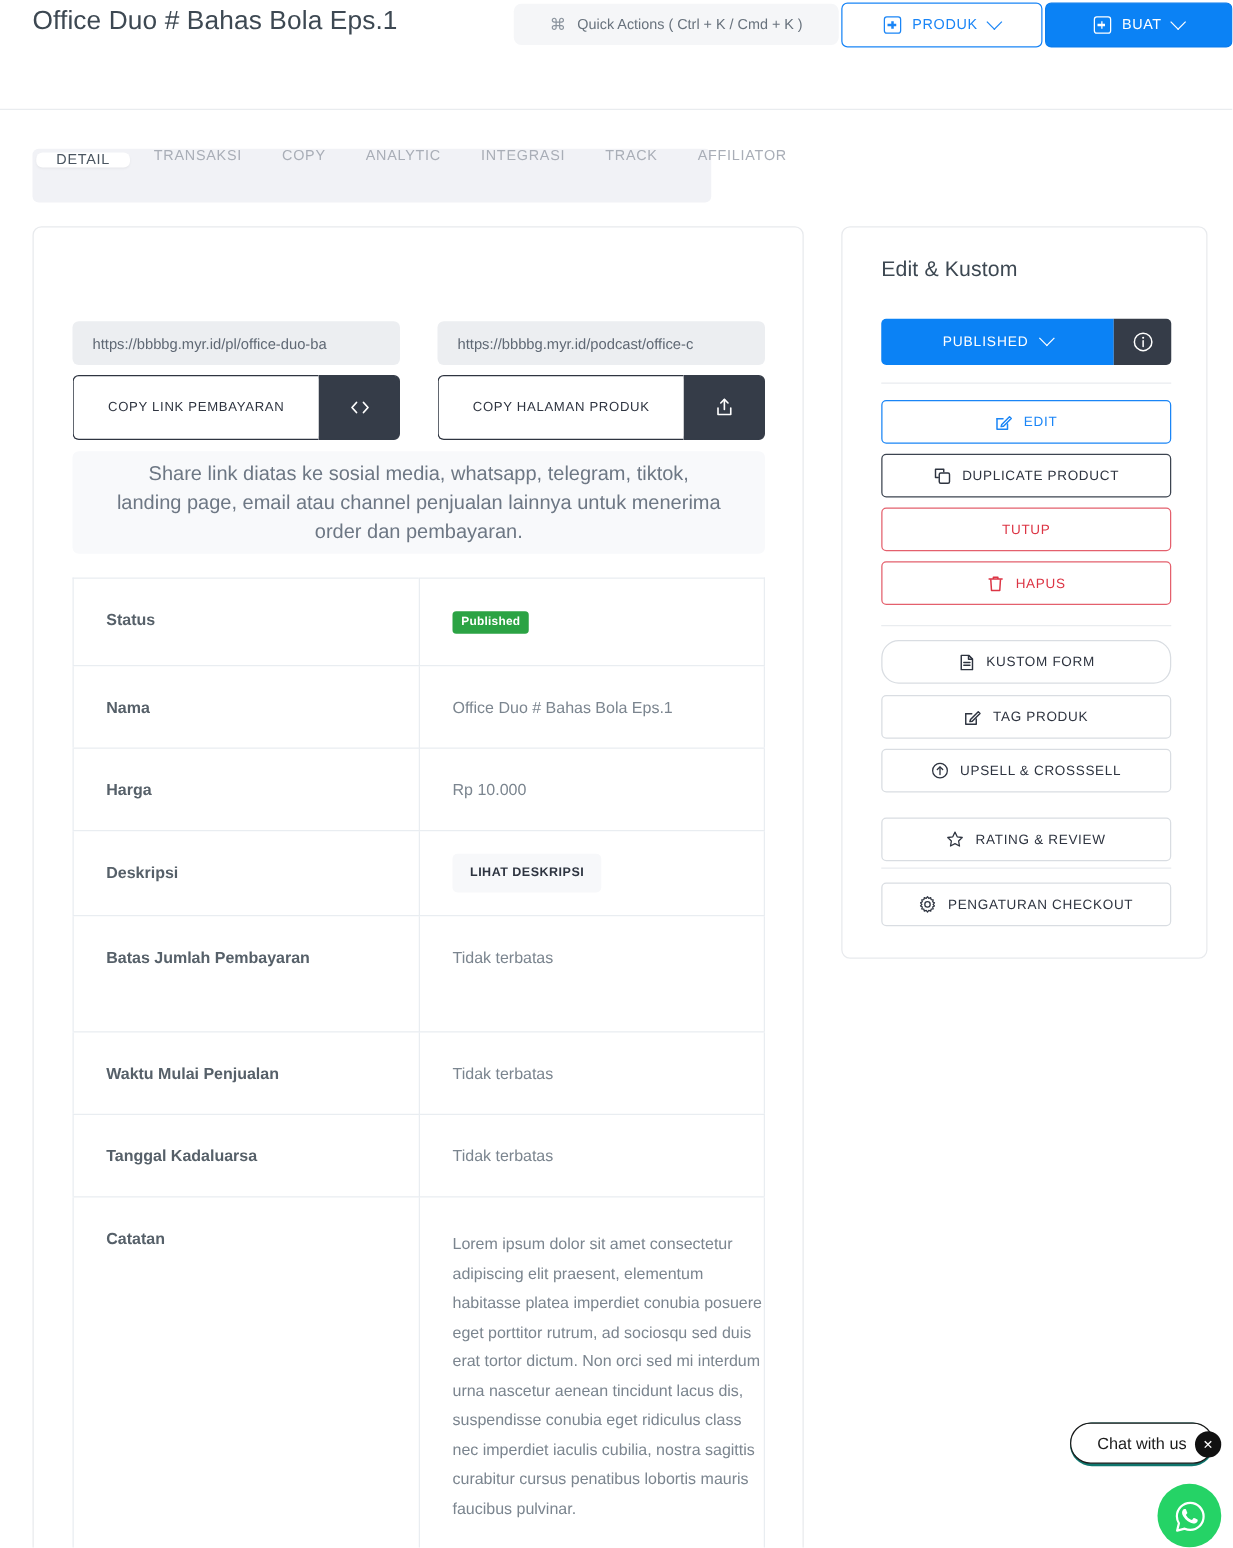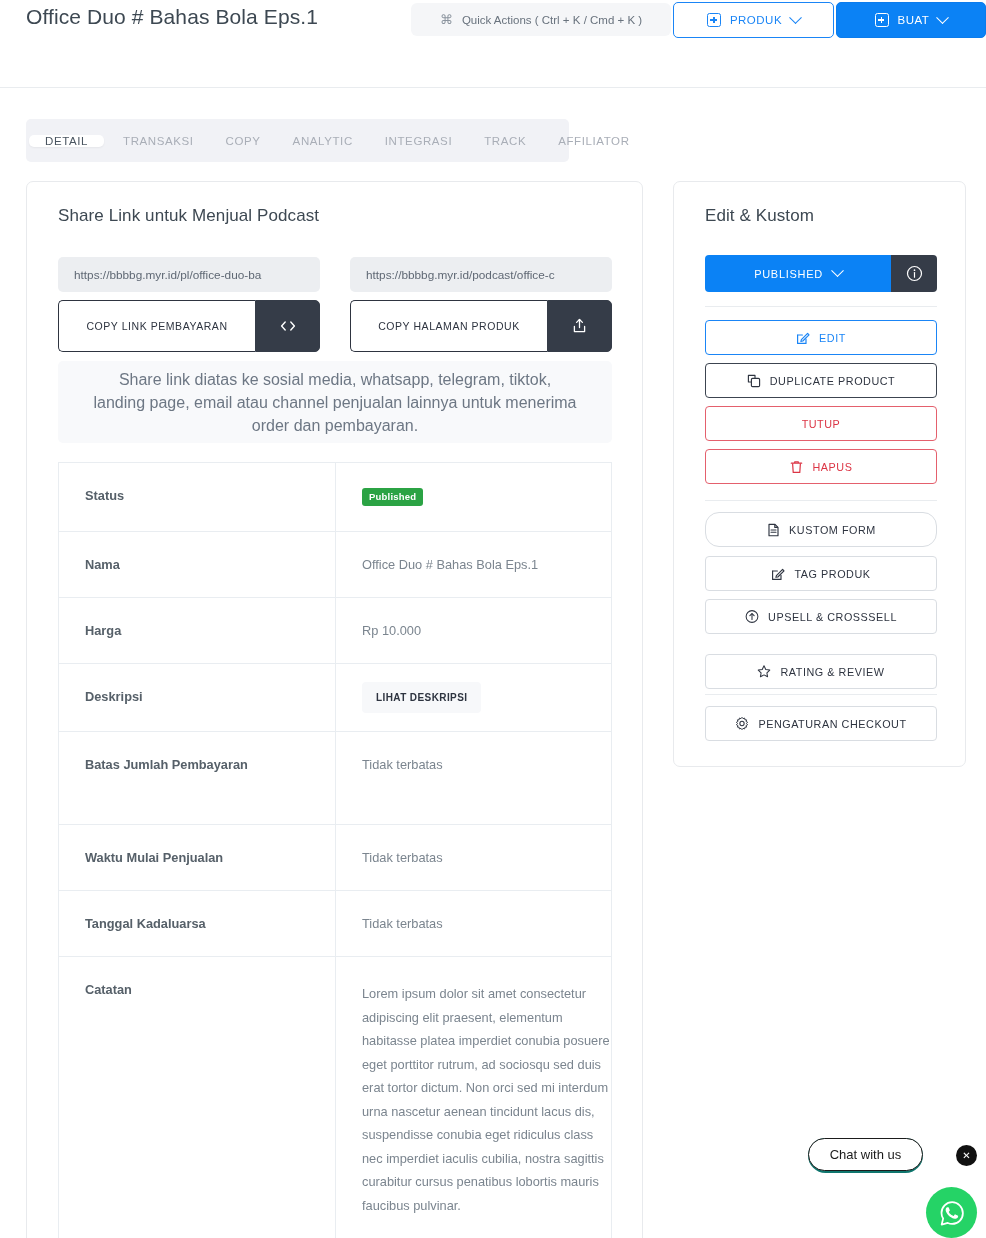--- a/index.html
+++ b/index.html
@@ -46,21 +46,21 @@
              border-radius: 2.5px; position: relative; flex: 0 0 auto; }
   .boxplus::before, .boxplus::after { content:""; position:absolute; background: currentColor; }
   .boxplus::before { left: 2.6px; top: 5.4px; width: 6.2px; height: 1.4px; }
   .boxplus::after  { top: 2.6px; left: 5.4px; height: 6.2px; width: 1.4px; }
   .chev { width: 9px; height: 9px; border-right: 1.6px solid currentColor;
           border-bottom: 1.6px solid currentColor; transform: rotate(45deg) translate(-2px,-2px); flex: 0 0 auto; }
 
   
   .tabbar {
     position: absolute; left: 26px; top: 119px; width: 543px; height: 43px;
-    background: #f1f2f6; border-radius: 5px; display: flex; align-items: center;
+    background: #f1f2f6; border-radius: 5px; display: flex; align-items: flex-start;
   }
   .tab {
     display: flex; align-items: center; justify-content: center;
     font-size: 11.5px; letter-spacing: .6px; color: #a9aeb7; cursor: pointer;
     padding: 0 16px;
   }
   .tab.active {
     background: #ffffff; color: #4a5560; border-radius: 5px;
     margin: 3px; box-shadow: 0 1px 2px rgba(0,0,0,.05);
   }
@@ -154,21 +154,21 @@
     font-size: 10.8px; letter-spacing: .55px; color: #2e3440; cursor: pointer;
   }
   .sbtn.blue { border-color: #1a85f6; color: #1a85f6; }
   .sbtn.red  { border-color: #e4606d; color: #dc3545; }
   .sbtn.plain { border-color: #d9dde2; color: #2e3440; }
   .ico { width: 14px; height: 14px; display: inline-flex; align-items: center; justify-content: center; flex: 0 0 auto; }
   .ico svg { display: block; }
 
   
   .chat-bubble {
-    position: absolute; left: 808px; top: 1138px; width: 115px; height: 35px;
+    position: absolute; left: 856px; top: 1138px; width: 115px; height: 35px;
     background: #0f766e; border-radius: 20px;
   }
   .chat-bubble-inner {
     position: absolute; left: 0; top: 0; width: 115px; height: 33px;
     background: #fff; border: 1.6px solid #1b1b1b; border-radius: 20px;
     display: flex; align-items: center; justify-content: center;
     font-size: 13px; color: #1b1b1b;
   }
   .chat-close {
     position: absolute; left: 956px; top: 1145px; width: 21px; height: 21px;
@@ -211,21 +211,20 @@
     <div class="tab active">DETAIL</div>
     <div class="tab">TRANSAKSI</div>
     <div class="tab">COPY</div>
     <div class="tab">ANALYTIC</div>
     <div class="tab">INTEGRASI</div>
     <div class="tab">TRACK</div>
     <div class="tab">AFFILIATOR</div>
   </div>
 
   <div class="main-card">
-    <div class="share-title">Share Link untuk Menjual Podcast</div>
 
     <div class="link-col a">
       <div class="link-box">https://bbbbg.myr.id/pl/office-duo-ba</div>
       <div class="link-btn-row">
         <div class="copy-btn">COPY LINK PEMBAYARAN</div>
         <div class="dark-btn">
           <svg width="16" height="12" viewBox="0 0 16 12" fill="none">
             <path d="M5.2 2 L1.6 6 L5.2 10" stroke="#fff" stroke-width="1.4" stroke-linecap="round" stroke-linejoin="round"></path>
             <path d="M10.8 2 L14.4 6 L10.8 10" stroke="#fff" stroke-width="1.4" stroke-linecap="round" stroke-linejoin="round"></path>
           </svg>

